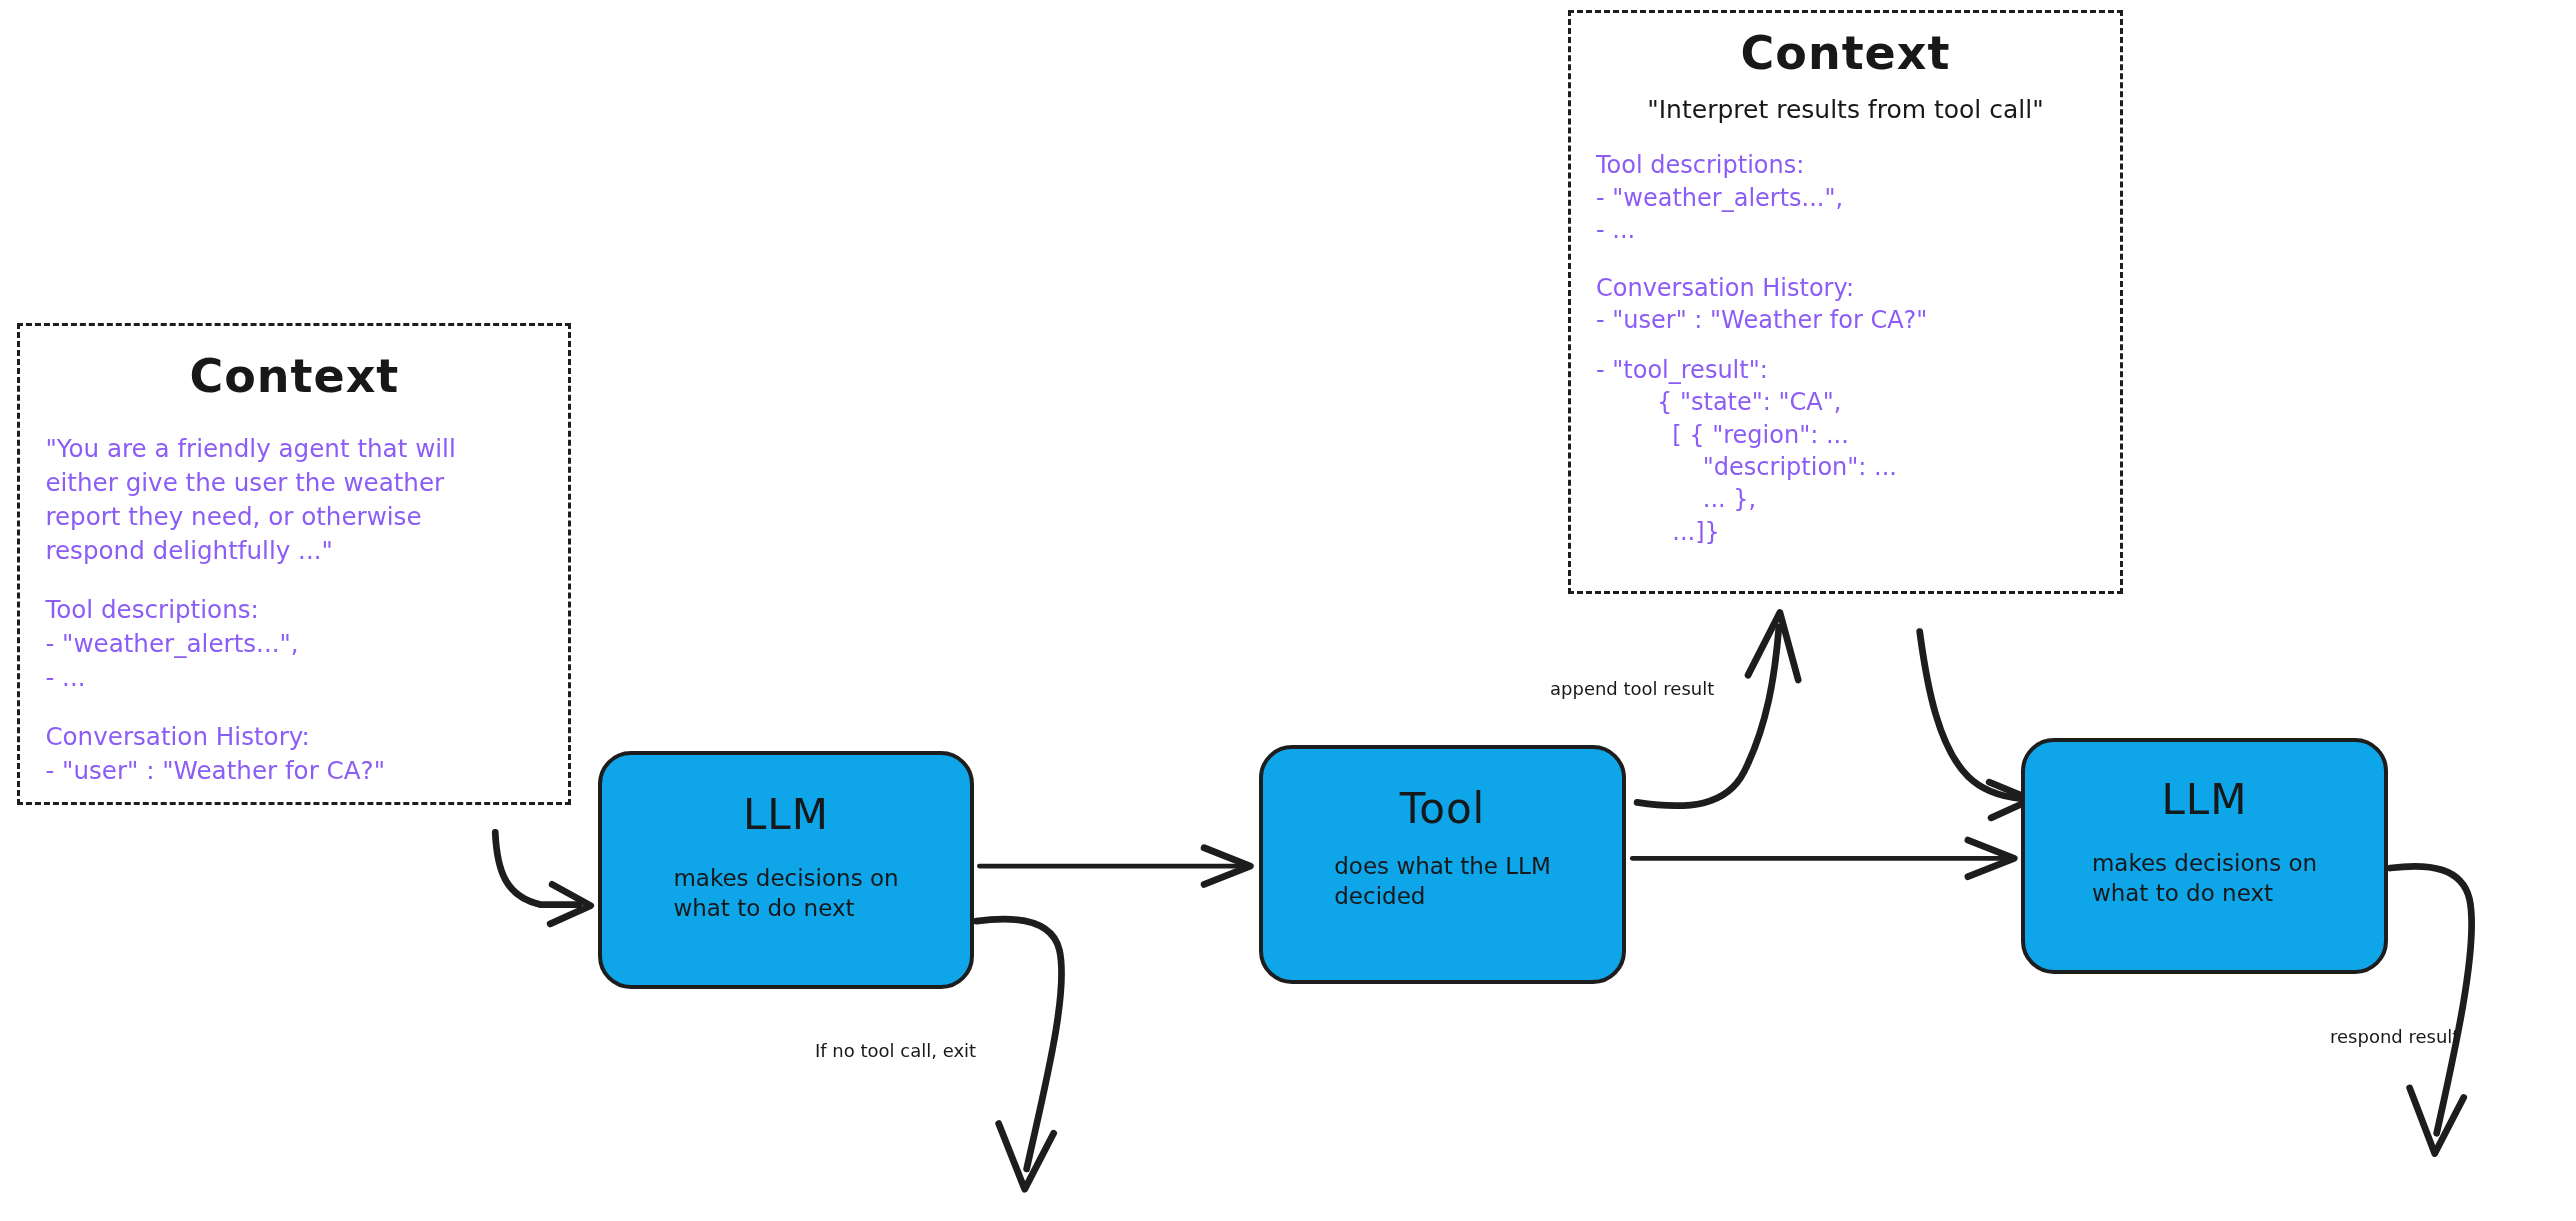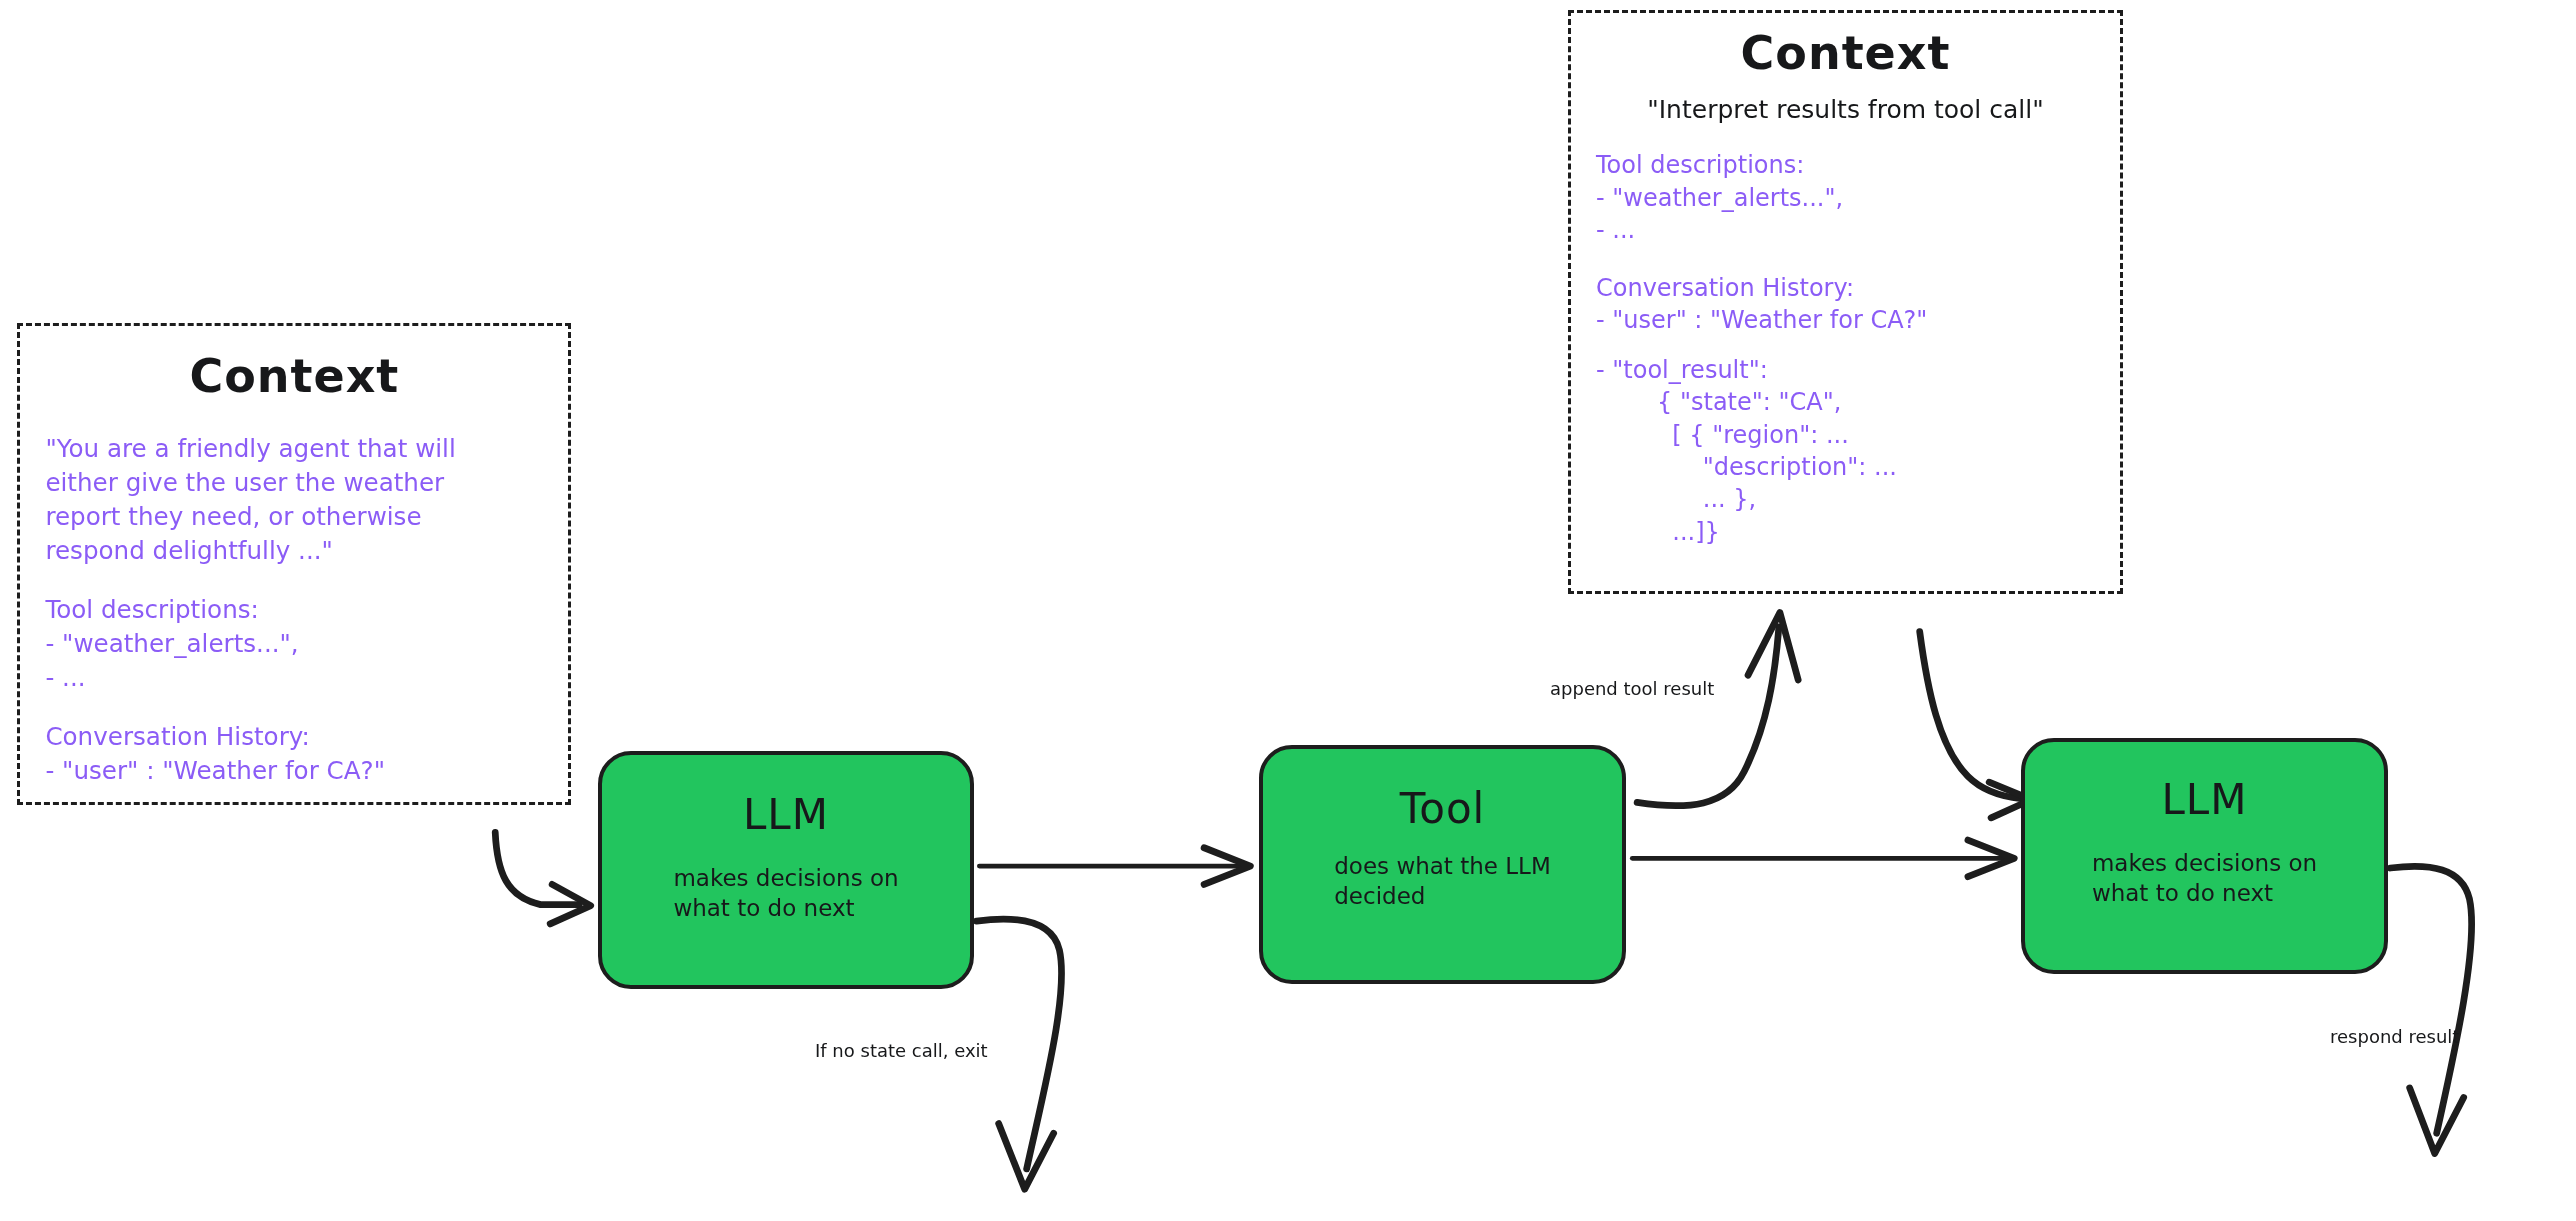--- a/index.html
+++ b/index.html
@@ -78,21 +78,21 @@
     color: #17181a;
     margin-bottom: 0;
   }
 
   
   .node-box {
     position: absolute;
     box-sizing: border-box;
     border: 4.8px solid #1d1d1d;
     border-radius: 33px;
-    background: #22c55e;
+    background: #0ea5e9;
     display: flex;
     flex-direction: column;
     align-items: center;
   }
   .node-title {
     font-size: 42px;
     font-weight: 500;
     color: #17181a;
     letter-spacing: 1px;
     font-family: "DejaVu Sans", sans-serif;
@@ -250,20 +250,20 @@
     <div class="node-sub">does what the LLM
 decided</div>
   </div>
 
   <div class="node-box" id="node-llm-2">
     <div class="node-title">LLM</div>
     <div class="node-sub">makes decisions on
 what to do next</div>
   </div>
 
-  <div class="edge-label" id="label-no-tool-call">If no state call, exit</div>
+  <div class="edge-label" id="label-no-tool-call">If no tool call, exit</div>
 
   <div class="edge-label" id="label-append-tool-result">append tool result</div>
 
   <div class="edge-label" id="label-return-result">respond result</div>
 
 </div>
 
 
 </body></html>

